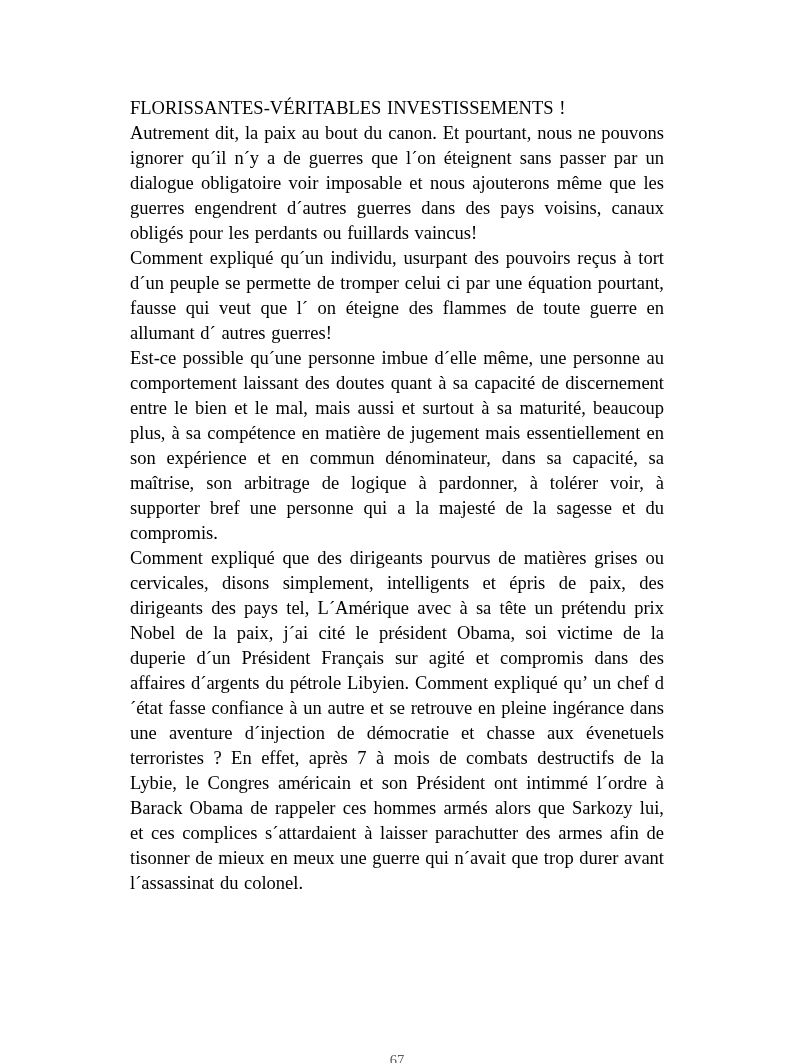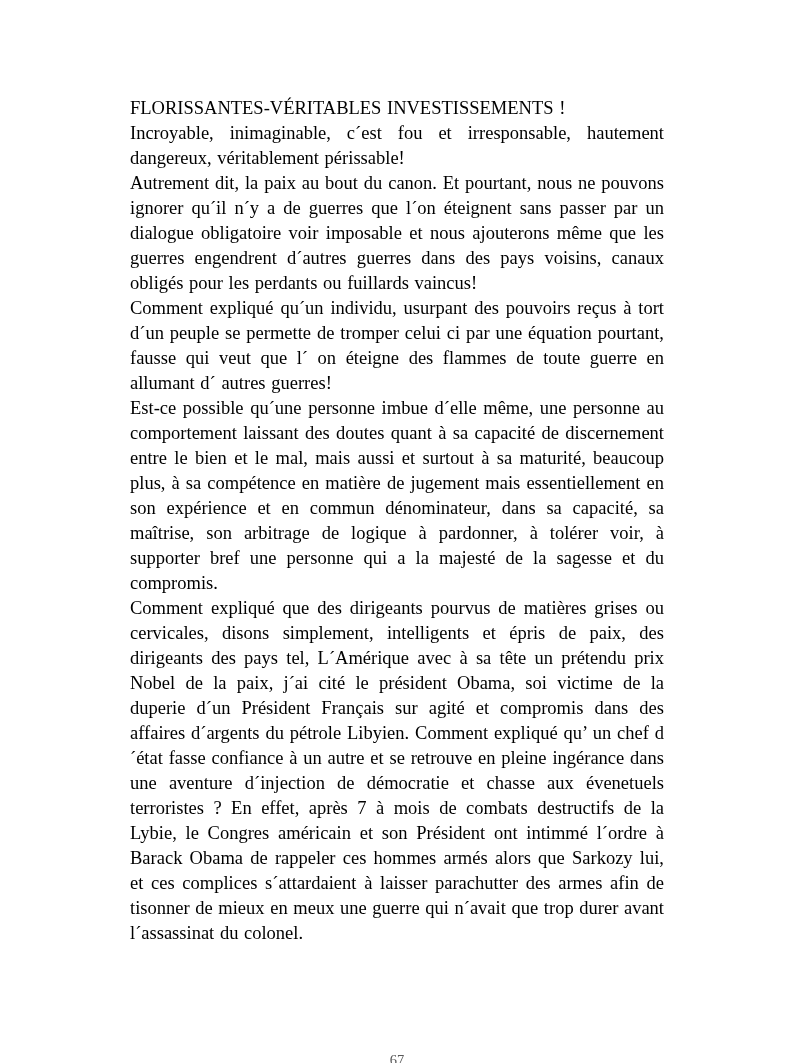--- a/index.html
+++ b/index.html
@@ -45,20 +45,19 @@
     color: #595959;
     margin-top: 32px;
   }
 </style>
 </head>
 <body>
 
 <div class="page">
   <main class="text-block">
     <p class="doc-title">FLORISSANTES-VÉRITABLES INVESTISSEMENTS !</p>
-    <p>Incroyable, inimaginable, c´est fou et irresponsable, hautement dangereux, véritablement périssable!</p>
     <p>Autrement dit, la paix au bout du canon. Et pourtant, nous ne pouvons ignorer qu´il n´y a de guerres que l´on éteignent sans passer par un dialogue obligatoire voir imposable et nous ajouterons même que les guerres engendrent d´autres guerres dans des pays voisins, canaux obligés pour les perdants ou fuillards vaincus!</p>
     <p>Comment expliqué qu´un individu, usurpant des pouvoirs reçus à tort d´un peuple se permette de tromper celui ci par une équation pourtant, fausse qui veut que l´ on éteigne des flammes de toute guerre en allumant d´ autres guerres!</p>
     <p>Est-ce possible qu´une personne imbue d´elle même, une personne au comportement laissant des doutes quant à sa capacité de discernement entre le bien et le mal, mais aussi et surtout à sa maturité, beaucoup plus, à sa compétence en matière de jugement mais essentiellement en son expérience et en commun dénominateur, dans sa capacité, sa maîtrise, son arbitrage de logique à pardonner, à tolérer voir, à supporter bref une personne qui a la majesté de la sagesse et du compromis.</p>
     <p>Comment expliqué que des dirigeants pourvus de matières grises ou cervicales, disons simplement, intelligents et épris de paix, des dirigeants des pays tel, L´Amérique avec à sa tête un prétendu prix Nobel de la paix, j´ai cité le président Obama, soi victime de la duperie d´un Président Français sur agité et compromis dans des affaires d´argents du pétrole Libyien. Comment expliqué qu’ un chef d´état fasse confiance à un autre et se retrouve en pleine ingérance dans une aventure d´injection de démocratie et chasse aux évenetuels terroristes ? En effet, après 7 à mois de combats destructifs de la Lybie, le Congres américain et son Président ont intimmé l´ordre à Barack Obama de rappeler ces hommes armés alors que Sarkozy lui, et ces complices s´attardaient à laisser parachutter des armes afin de tisonner de mieux en meux une guerre qui n´avait que trop durer avant l´assassinat du colonel.</p>
   </main>
   <div class="page-number">67</div>
 </div>
 
 </body></html>

